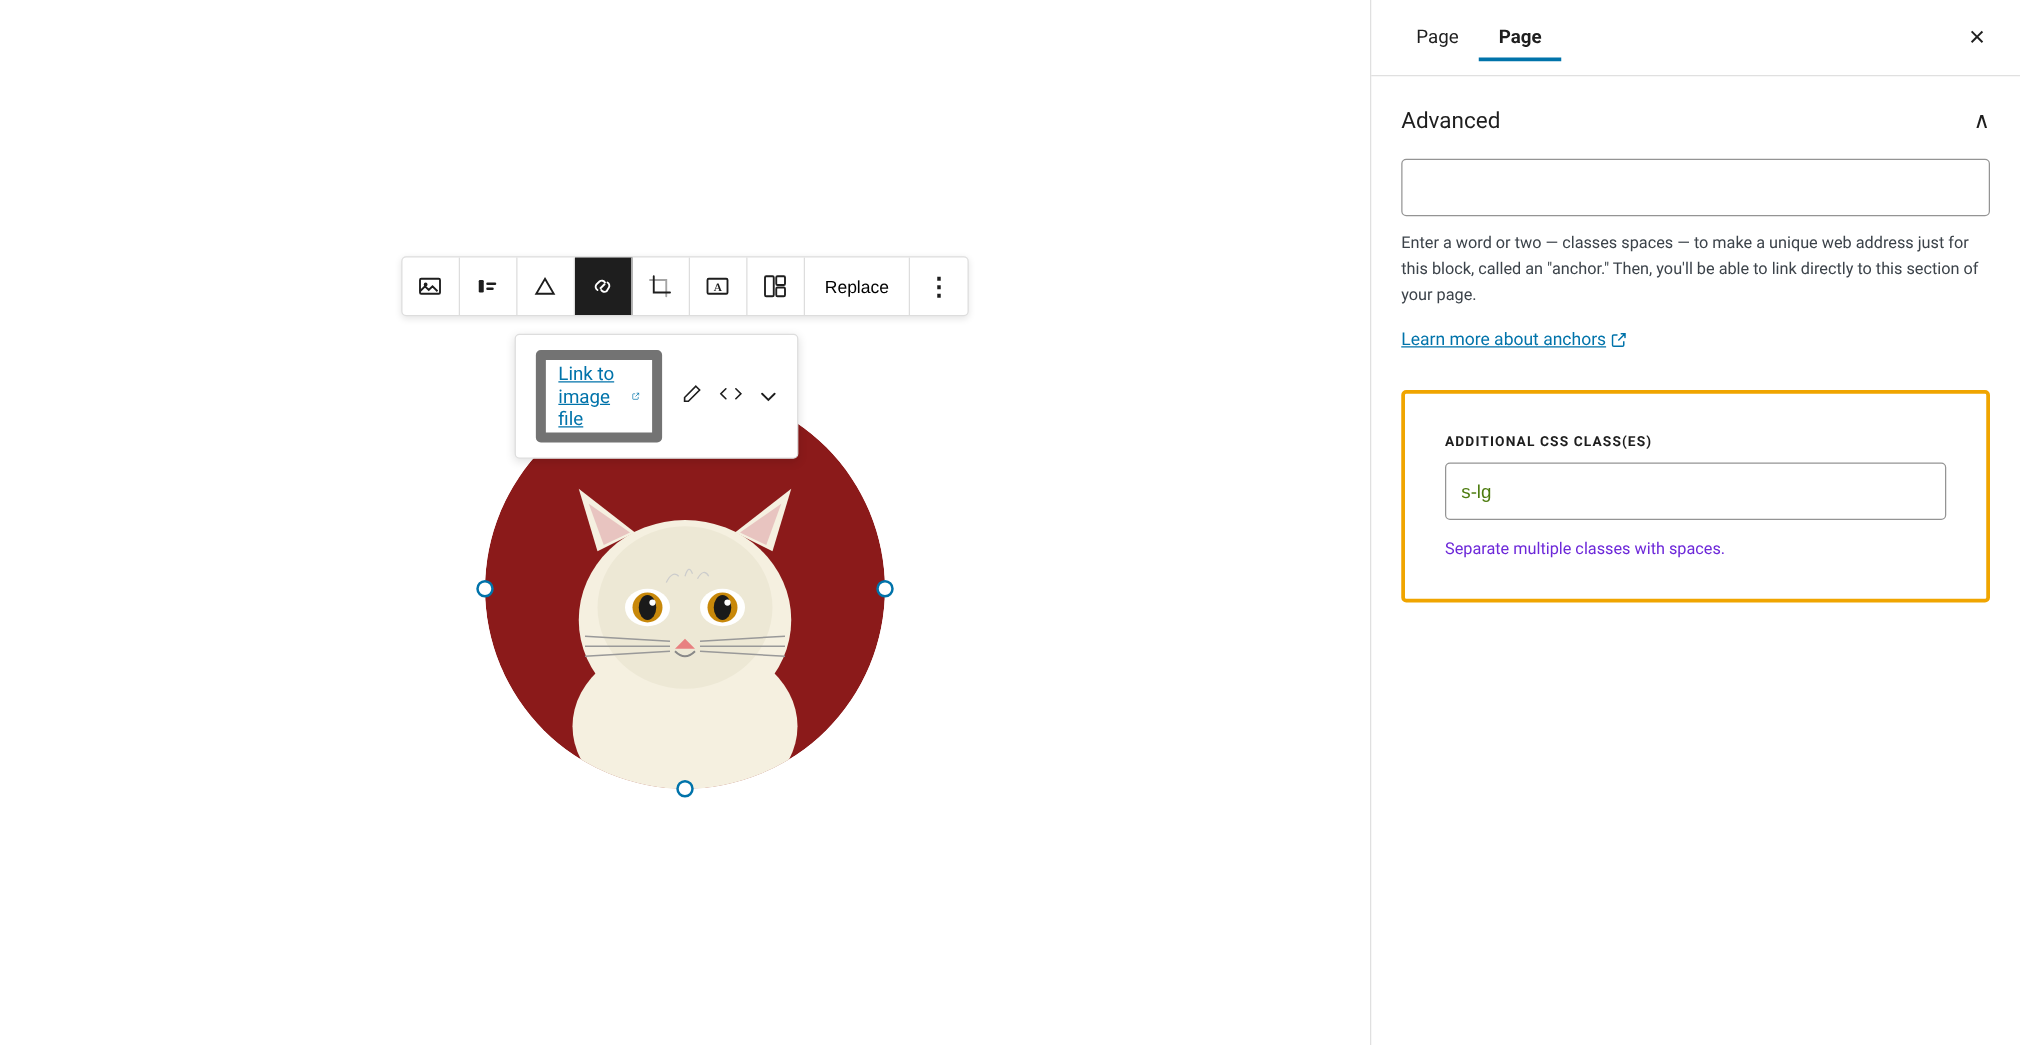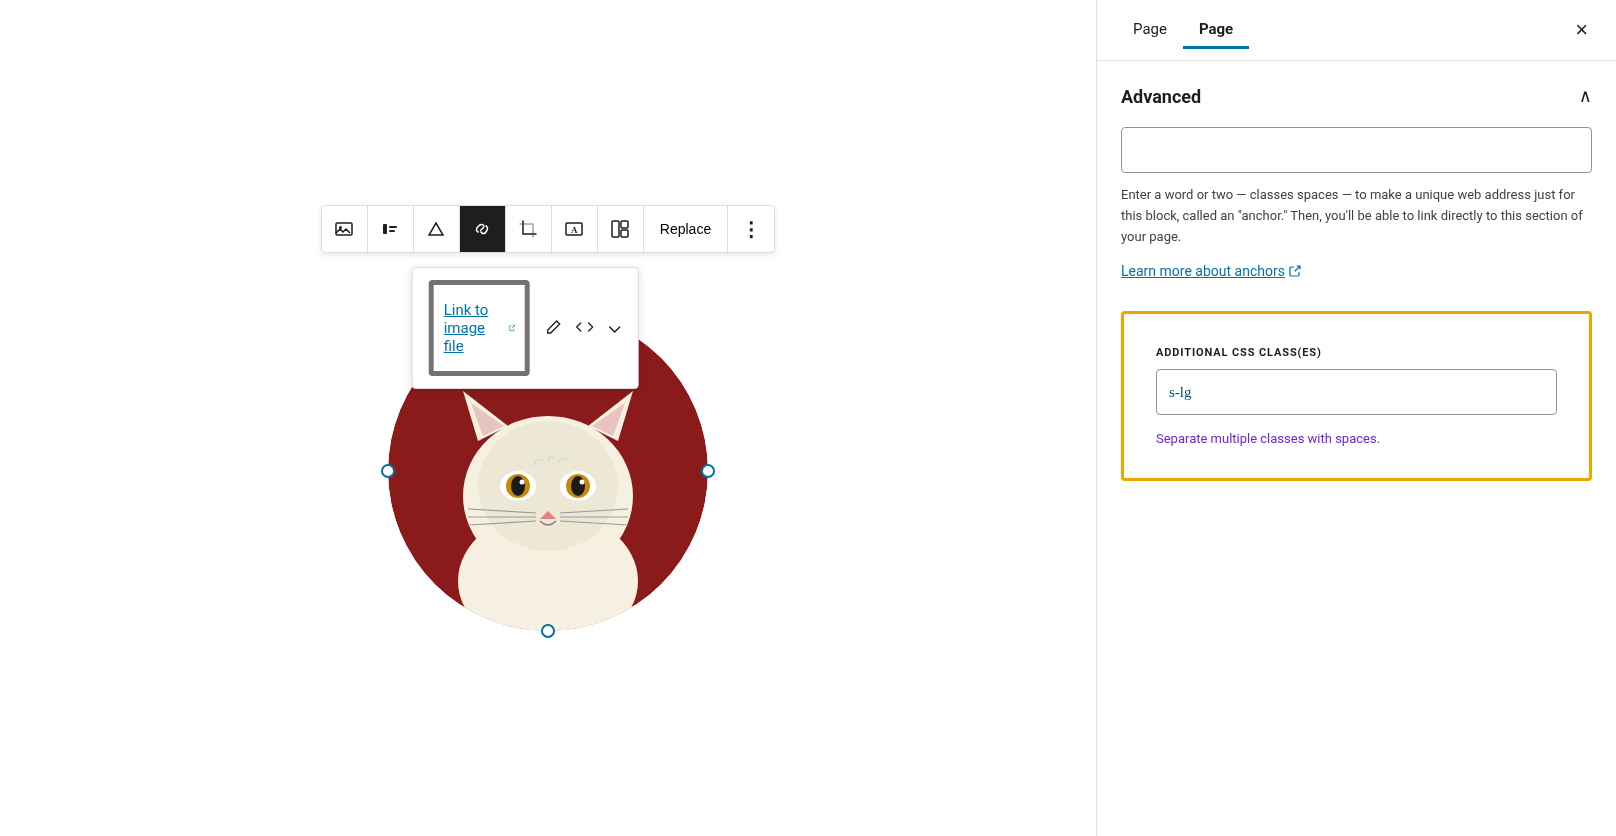--- a/index.html
+++ b/index.html
@@ -82,23 +82,23 @@
       border: 1px solid #ddd;
       border-radius: 4px;
       padding: 12px 16px;
       display: flex;
       align-items: center;
       gap: 16px;
       box-shadow: 0 2px 8px rgba(0,0,0,0.12);
       z-index: 10;
     }
     .link-popup-highlight {
-      border: 5px solid #737373;
+      border: 8px solid #737373;
       border-radius: 4px;
-      padding: 16px 10px;
+      padding: 2px 10px;
     }
     .link-popup a {
       color: #0073aa;
       text-decoration: underline;
       font-size: 15px;
       display: flex;
       align-items: center;
       gap: 4px;
     }
     .link-popup-actions {
@@ -181,21 +181,21 @@
 
     
     .section-header {
       display: flex;
       align-items: center;
       justify-content: space-between;
       margin-bottom: 20px;
     }
     .section-title {
       font-size: 18px;
-      font-weight: 700;
+      font-weight: 400;
       color: #1e1e1e;
     }
     .section-toggle {
       background: none;
       border: none;
       cursor: pointer;
       font-size: 18px;
       color: #1e1e1e;
     }
 
@@ -210,23 +210,22 @@
     }
 
     
     .text-input {
       width: 100%;
       height: 46px;
       border: 1px solid #949494;
       border-radius: 4px;
       padding: 8px 12px;
       font-size: 15px;
-      color: #0c4a6e;
+      color: #4d7c0f;
       margin-bottom: 12px;
-      font-family: Liberation Serif, serif;
     }
 
     
     .field-description {
       font-size: 13px;
       color: #3c434a;
       line-height: 1.6;
       margin-bottom: 14px;
     }
 

